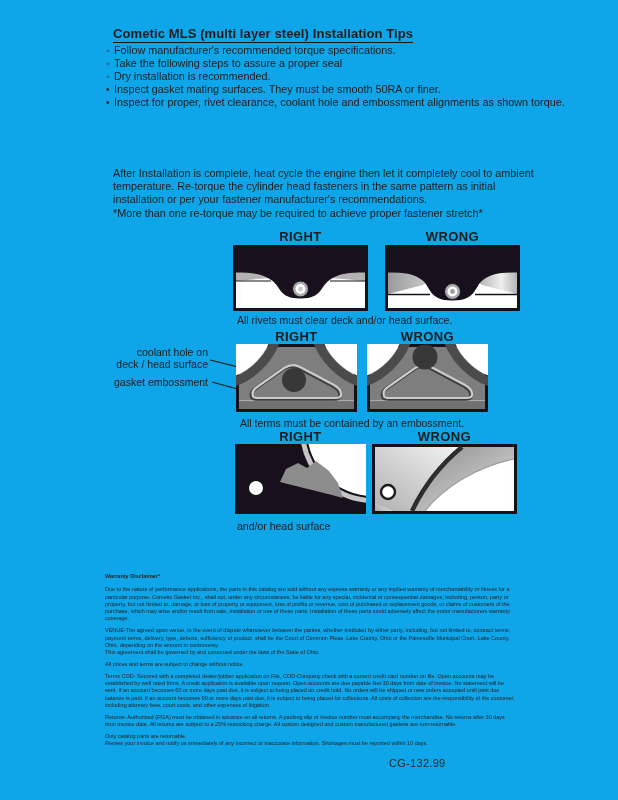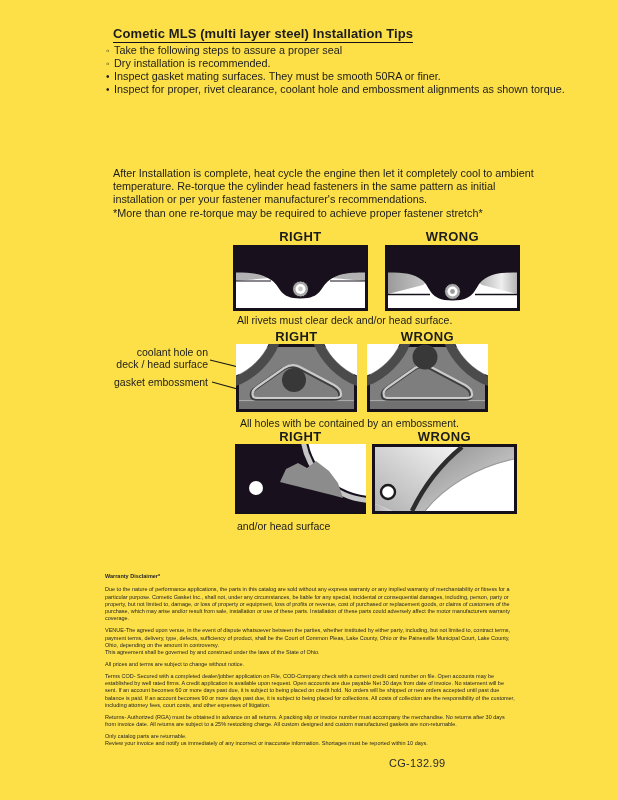--- a/index.html
+++ b/index.html
@@ -1,16 +1,16 @@
 <!DOCTYPE html>
 <html><head>
 <meta charset="utf-8">
 <style>
   html,body{margin:0;padding:0;background:#ffffff;}
-  #page{position:relative;width:618px;height:800px;background:#fde047;overflow:hidden;
+  #page{position:relative;width:618px;height:800px;background:#0ea5e9;overflow:hidden;
         font-family:"Liberation Sans",sans-serif;color:#1c1c1c;}
   .abs{position:absolute;}
   .title{font-size:13px;font-weight:bold;letter-spacing:.1px;border-bottom:1.6px solid #15101a;padding-bottom:1px;white-space:nowrap;}
   .tiprow{font-size:10.8px;line-height:13px;white-space:nowrap;}
   .tiprow .glyph{display:inline-block;width:8px;font-size:10px;}
   .sub{}
   .h2{font-size:12px;font-weight:bold;white-space:nowrap;}
   .para{font-size:10.8px;line-height:13px;width:424px;}
   .figlabel{font-size:13px;font-weight:700;letter-spacing:.4px;text-align:center;color:#1c1c1c;}
   .caption{font-size:10.5px;line-height:12.5px;white-space:nowrap;}
@@ -22,20 +22,21 @@
   svg{display:block;}
 </style>
 </head>
 <body>
 
 <div id="page">
 
   <div class="abs title" style="left:113px;top:26px;">Cometic MLS (multi layer steel) Installation Tips</div>
 
   <div class="abs" style="left:106px;top:44px;">
+    <div class="tiprow"><span class="glyph">◦</span><span>Follow manufacturer's recommended torque specifications.</span></div>
     <div class="tiprow"><span class="glyph">◦</span><span>Take the following steps to assure a proper seal</span></div>
     <div class="tiprow"><span class="glyph">◦</span><span>Dry installation is recommended.</span></div>
     <div class="tiprow sub"><span class="glyph">•</span><span>Inspect gasket mating surfaces.  They must be smooth 50RA or finer.</span></div>
     <div class="tiprow sub"><span class="glyph">•</span><span>Inspect for proper, rivet clearance, coolant hole and embossment alignments as shown torque.</span></div>
   </div>
 
   <div class="abs para" style="left:113px;top:167px;">After Installation is complete, heat cycle the engine then let it completely cool to ambient temperature. Re-torque the cylinder head fasteners in the same pattern as initial installation or per your fastener manufacturer's recommendations.</div>
   <div class="abs para" style="left:113px;top:207px;">*More than one re-torque may be required to achieve proper fastener stretch*</div>
 
   <div class="abs figlabel" style="left:233px;top:229px;width:135px;">RIGHT</div>
@@ -109,21 +110,21 @@
     <rect x="3" y="57.5" width="115" height="7.5" fill="#717171"></rect>
     <circle cx="-26" cy="-28" r="70" fill="none" stroke="#4b4b4b" stroke-width="9"></circle>
     <circle cx="147" cy="-28" r="70" fill="none" stroke="#4b4b4b" stroke-width="9"></circle>
     <circle cx="-26" cy="-28" r="65" fill="#ffffff"></circle>
     <circle cx="147" cy="-28" r="65" fill="#ffffff"></circle>
     <path d="M17,52 Q15,47 21,43 L48,24 Q56,19 64,23 L98,41 Q105,45 105,50 L105,51 Q105,54 99,54 L23,54 Q17,54 17,52 Z" fill="none" stroke="#3e3e3e" stroke-width="3.6" stroke-linejoin="round" transform="translate(-1,1)"></path>
     <path d="M17,52 Q15,47 21,43 L48,24 Q56,19 64,23 L98,41 Q105,45 105,50 L105,51 Q105,54 99,54 L23,54 Q17,54 17,52 Z" fill="none" stroke="#cbcbcb" stroke-width="2.2" stroke-linejoin="round"></path>
     <circle cx="58" cy="13" r="12.5" fill="#383838"></circle>
   </svg>
 
-  <div class="abs caption" style="left:240px;top:417px;">All holes with be contained by an embossment.</div>
+  <div class="abs caption" style="left:240px;top:417px;">All terms must be contained by an embossment.</div>
 
   <div class="abs figlabel" style="left:235px;top:429px;width:131px;">RIGHT</div>
   <div class="abs figlabel" style="left:372px;top:429px;width:145px;">WRONG</div>
 
   <svg class="abs" style="left:235px;top:444px;" width="131" height="70" viewBox="0 0 131 70">
     <rect x="1.5" y="1.5" width="128" height="67" fill="#18101c" stroke="#15101a" stroke-width="3"></rect>
     <circle cx="138" cy="-14" r="66" fill="#ffffff"></circle>
     <circle cx="138" cy="-14" r="70.5" fill="none" stroke="#c6c6c6" stroke-width="5"></circle>
     <path d="M45,38 L51,25 L63,19 L72,24 L81,17 L94,27 L103,39 L108,54 L97,51 C78,46 60,42 45,38 Z" fill="#8c8c8c"></path>
     <circle cx="21" cy="44" r="7" fill="#ffffff"></circle>

